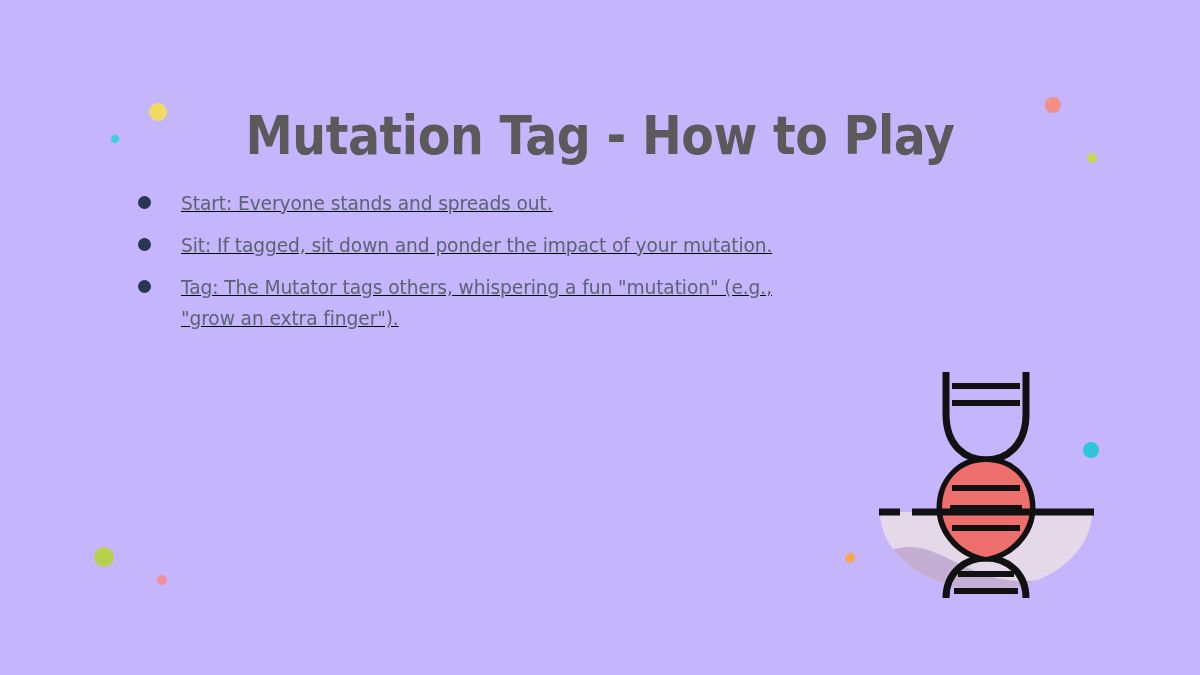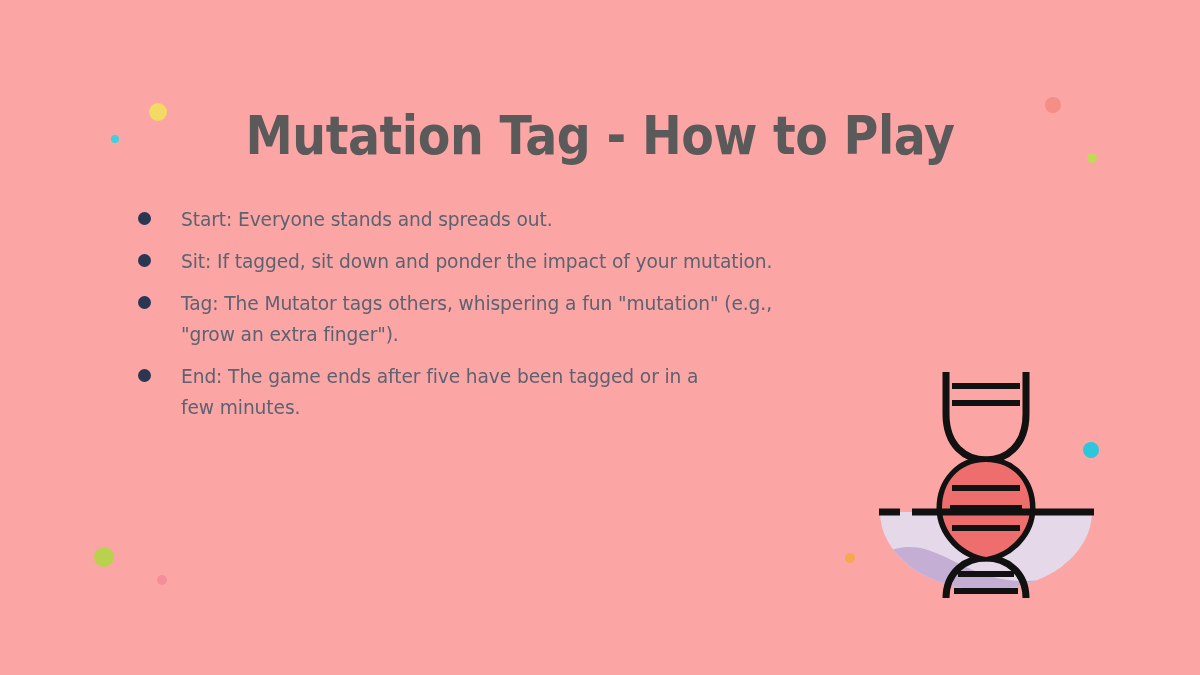--- a/index.html
+++ b/index.html
@@ -40,22 +40,23 @@
     color: #5a5a5a;
     transform: scaleX(0.88);
     transform-origin: 50% 50%;
     white-space: nowrap;
   }
 
   
   #bullets {
     position: absolute;
     left: 138px;
-    top: 204px;
+    top: 188px;
     width: 820px;
+    text-decoration: underline;
   }
   .bullet-row {
     display: flex;
     align-items: flex-start;
     margin-bottom: 11px;
   }
   .bullet-marker {
     flex: 0 0 auto;
     width: 13px;
     height: 13px;
@@ -84,21 +85,21 @@
     width: 248px;
     height: 240px;
   }
   #dna-illustration svg {
     display: block;
   }
 </style>
 </head>
 <body>
 
-<div id="slide" style="background: #fca5a5;">
+<div id="slide" style="background: #c4b5fd;">
 
   <div id="dots-layer">
       <div class="dot" style="left: 149px; top: 103px; width: 18px; height: 18px; background: rgb(242, 218, 99);"></div>
       <div class="dot" style="left: 111px; top: 135px; width: 8px; height: 8px; background: rgb(63, 208, 221);"></div>
       <div class="dot" style="left: 1045px; top: 97px; width: 16px; height: 16px; background: rgb(245, 142, 132);"></div>
       <div class="dot" style="left: 1087px; top: 153px; width: 10px; height: 10px; background: rgb(195, 216, 86);"></div>
       <div class="dot" style="left: 1083px; top: 442px; width: 16px; height: 16px; background: rgb(46, 198, 221);"></div>
       <div class="dot" style="left: 845px; top: 553px; width: 10px; height: 10px; background: rgb(245, 168, 78);"></div>
       <div class="dot" style="left: 94px; top: 547px; width: 20px; height: 20px; background: rgb(185, 210, 78);"></div>
       <div class="dot" style="left: 157px; top: 575px; width: 10px; height: 10px; background: rgb(245, 142, 154);"></div>
@@ -118,25 +119,20 @@
       <span class="bullet-marker" style="background: rgb(43, 54, 83);"></span>
       <span class="bullet-text" style="color: rgb(91, 98, 112);">Sit: If tagged, sit down and ponder the impact of your mutation.</span>
     </div>
 
     <div class="bullet-row">
       <span class="bullet-marker" style="background: rgb(43, 54, 83);"></span>
       <span class="bullet-text" style="color: rgb(91, 98, 112);">Tag: The Mutator tags others, whispering a fun "mutation" (e.g.,
 "grow an extra finger").</span>
     </div>
 
-    <div class="bullet-row">
-      <span class="bullet-marker" style="background: rgb(43, 54, 83);"></span>
-      <span class="bullet-text" style="color: rgb(91, 98, 112);">End: The game ends after five have been tagged or in a
-few minutes.</span>
-    </div>
 
 
   </div>
 
   <div id="dna-illustration">
     <svg width="248" height="240" viewBox="0 0 248 240" xmlns="http://www.w3.org/2000/svg">
 
       <defs>
         <clipPath id="clip-bowl">
           <path d="M18,154 L230,154 A106,78 0 0 1 18,154 Z"></path>

